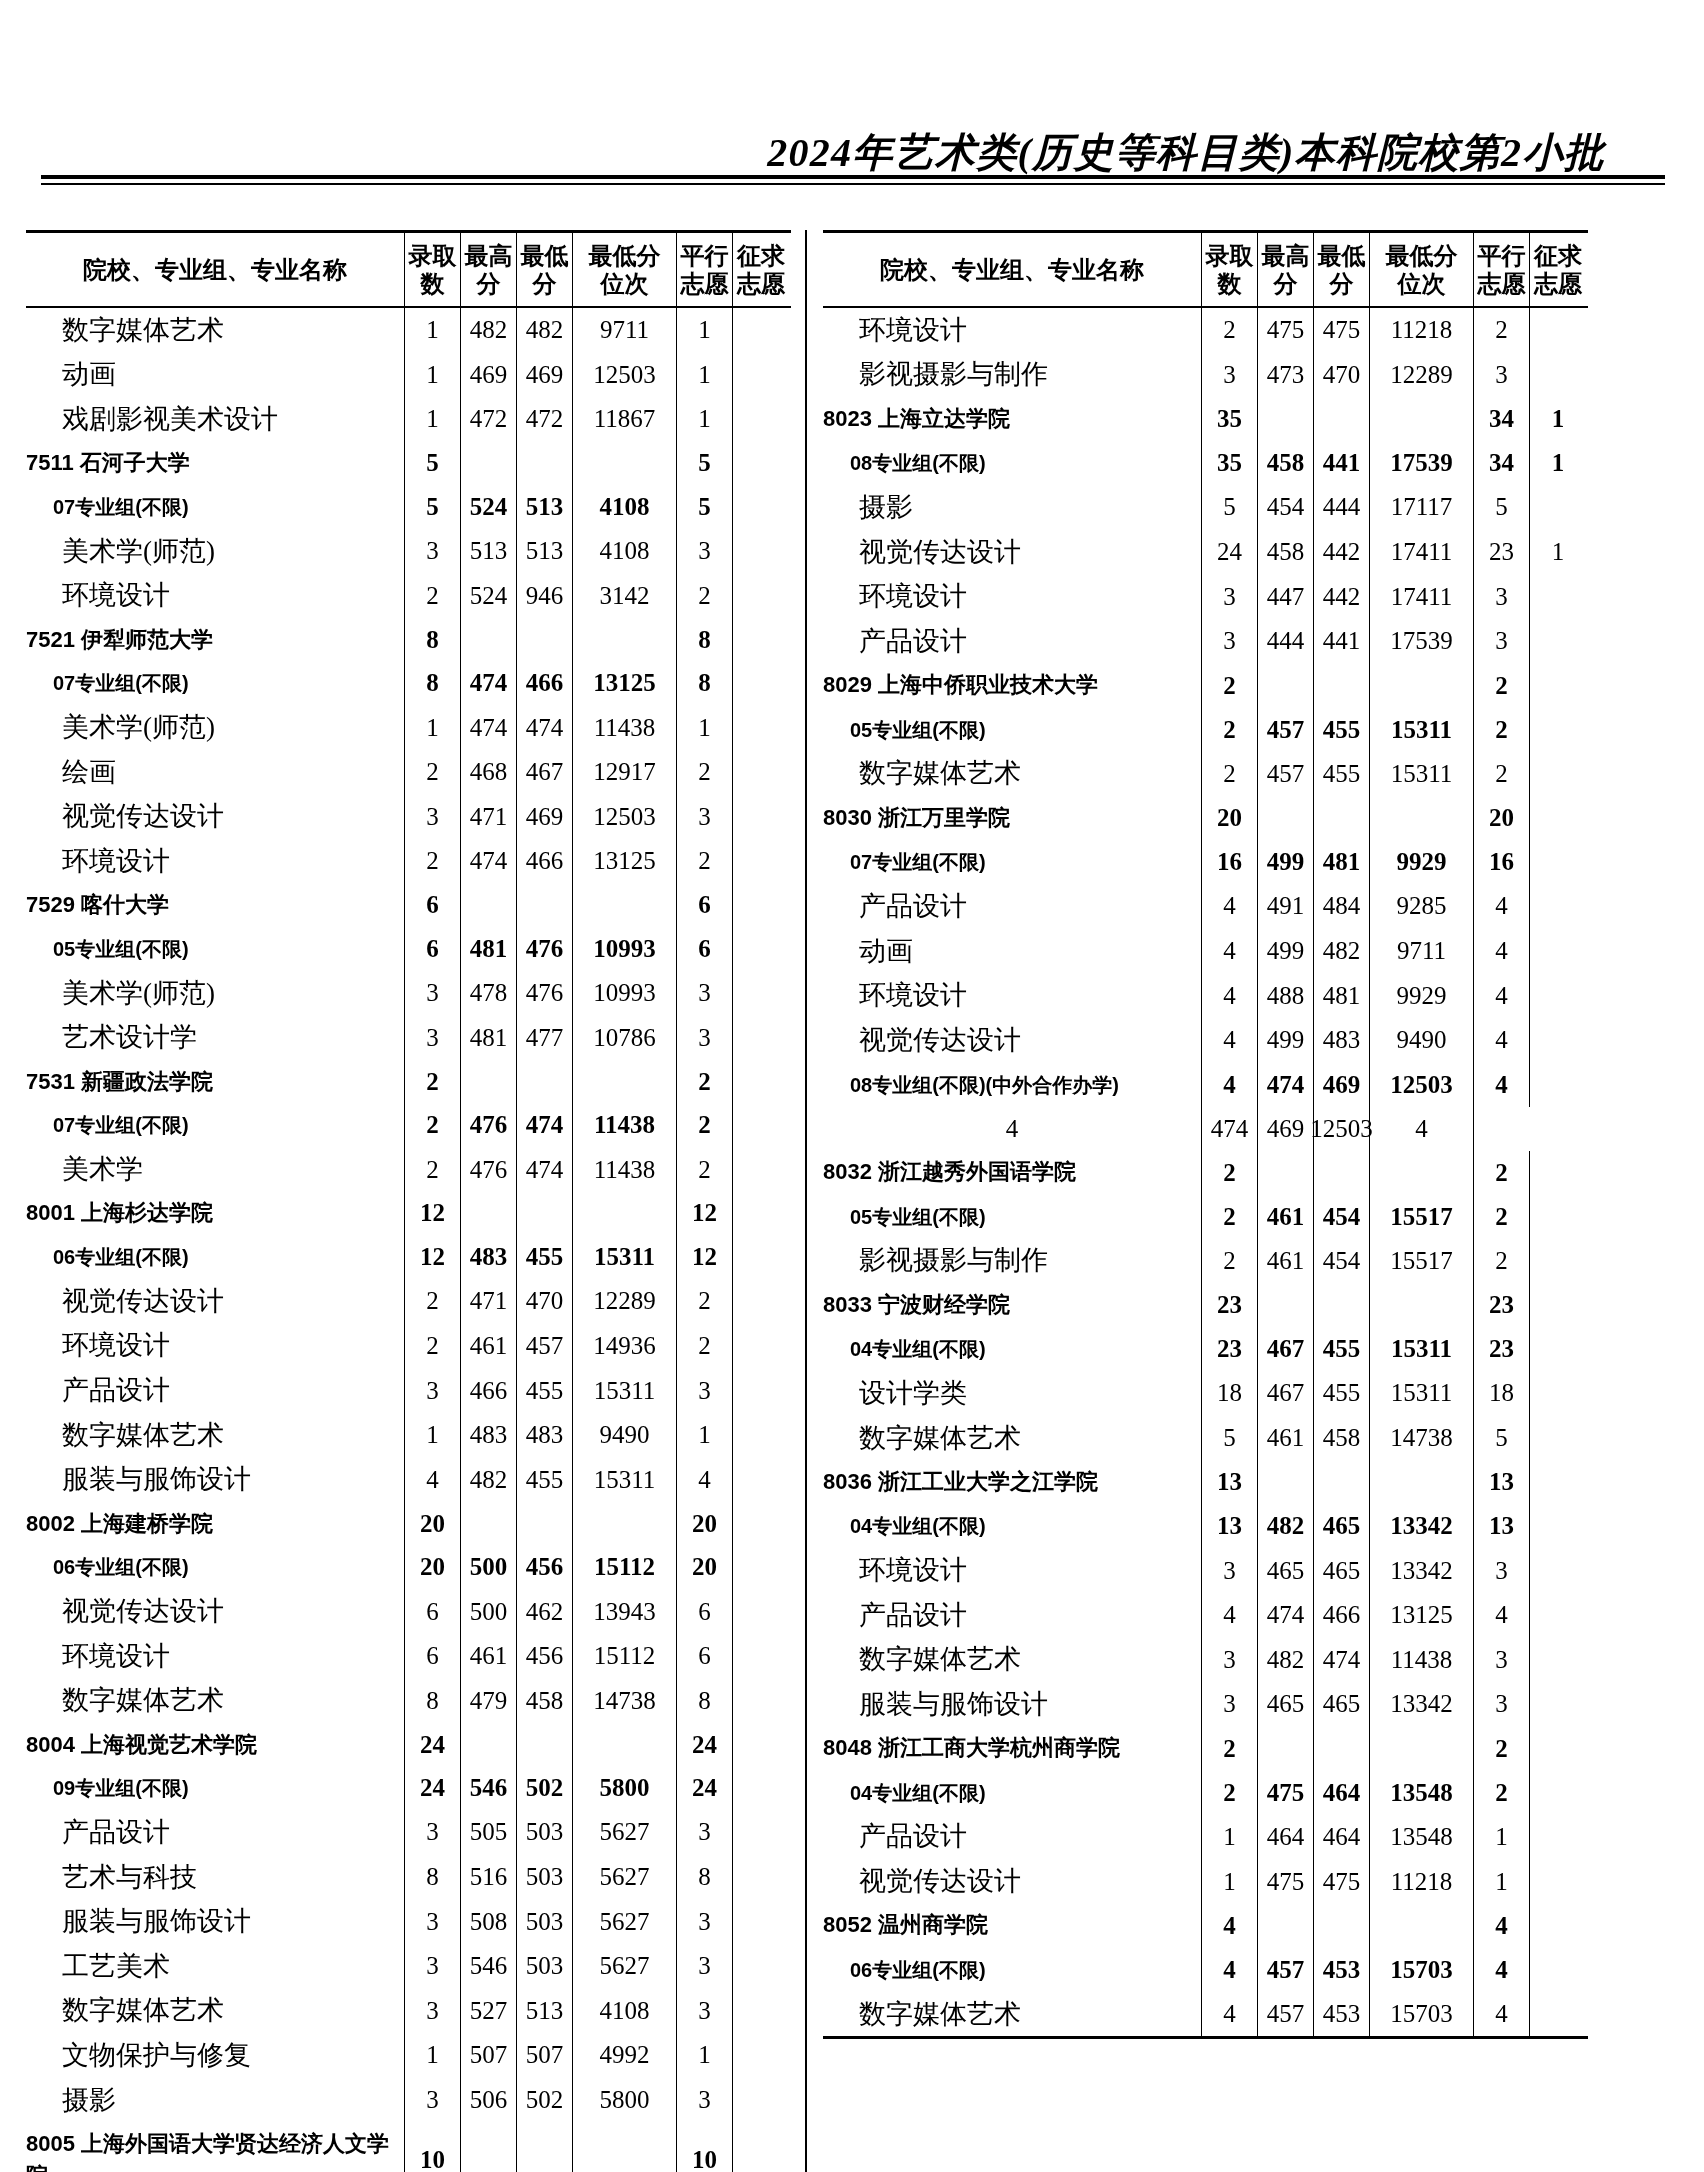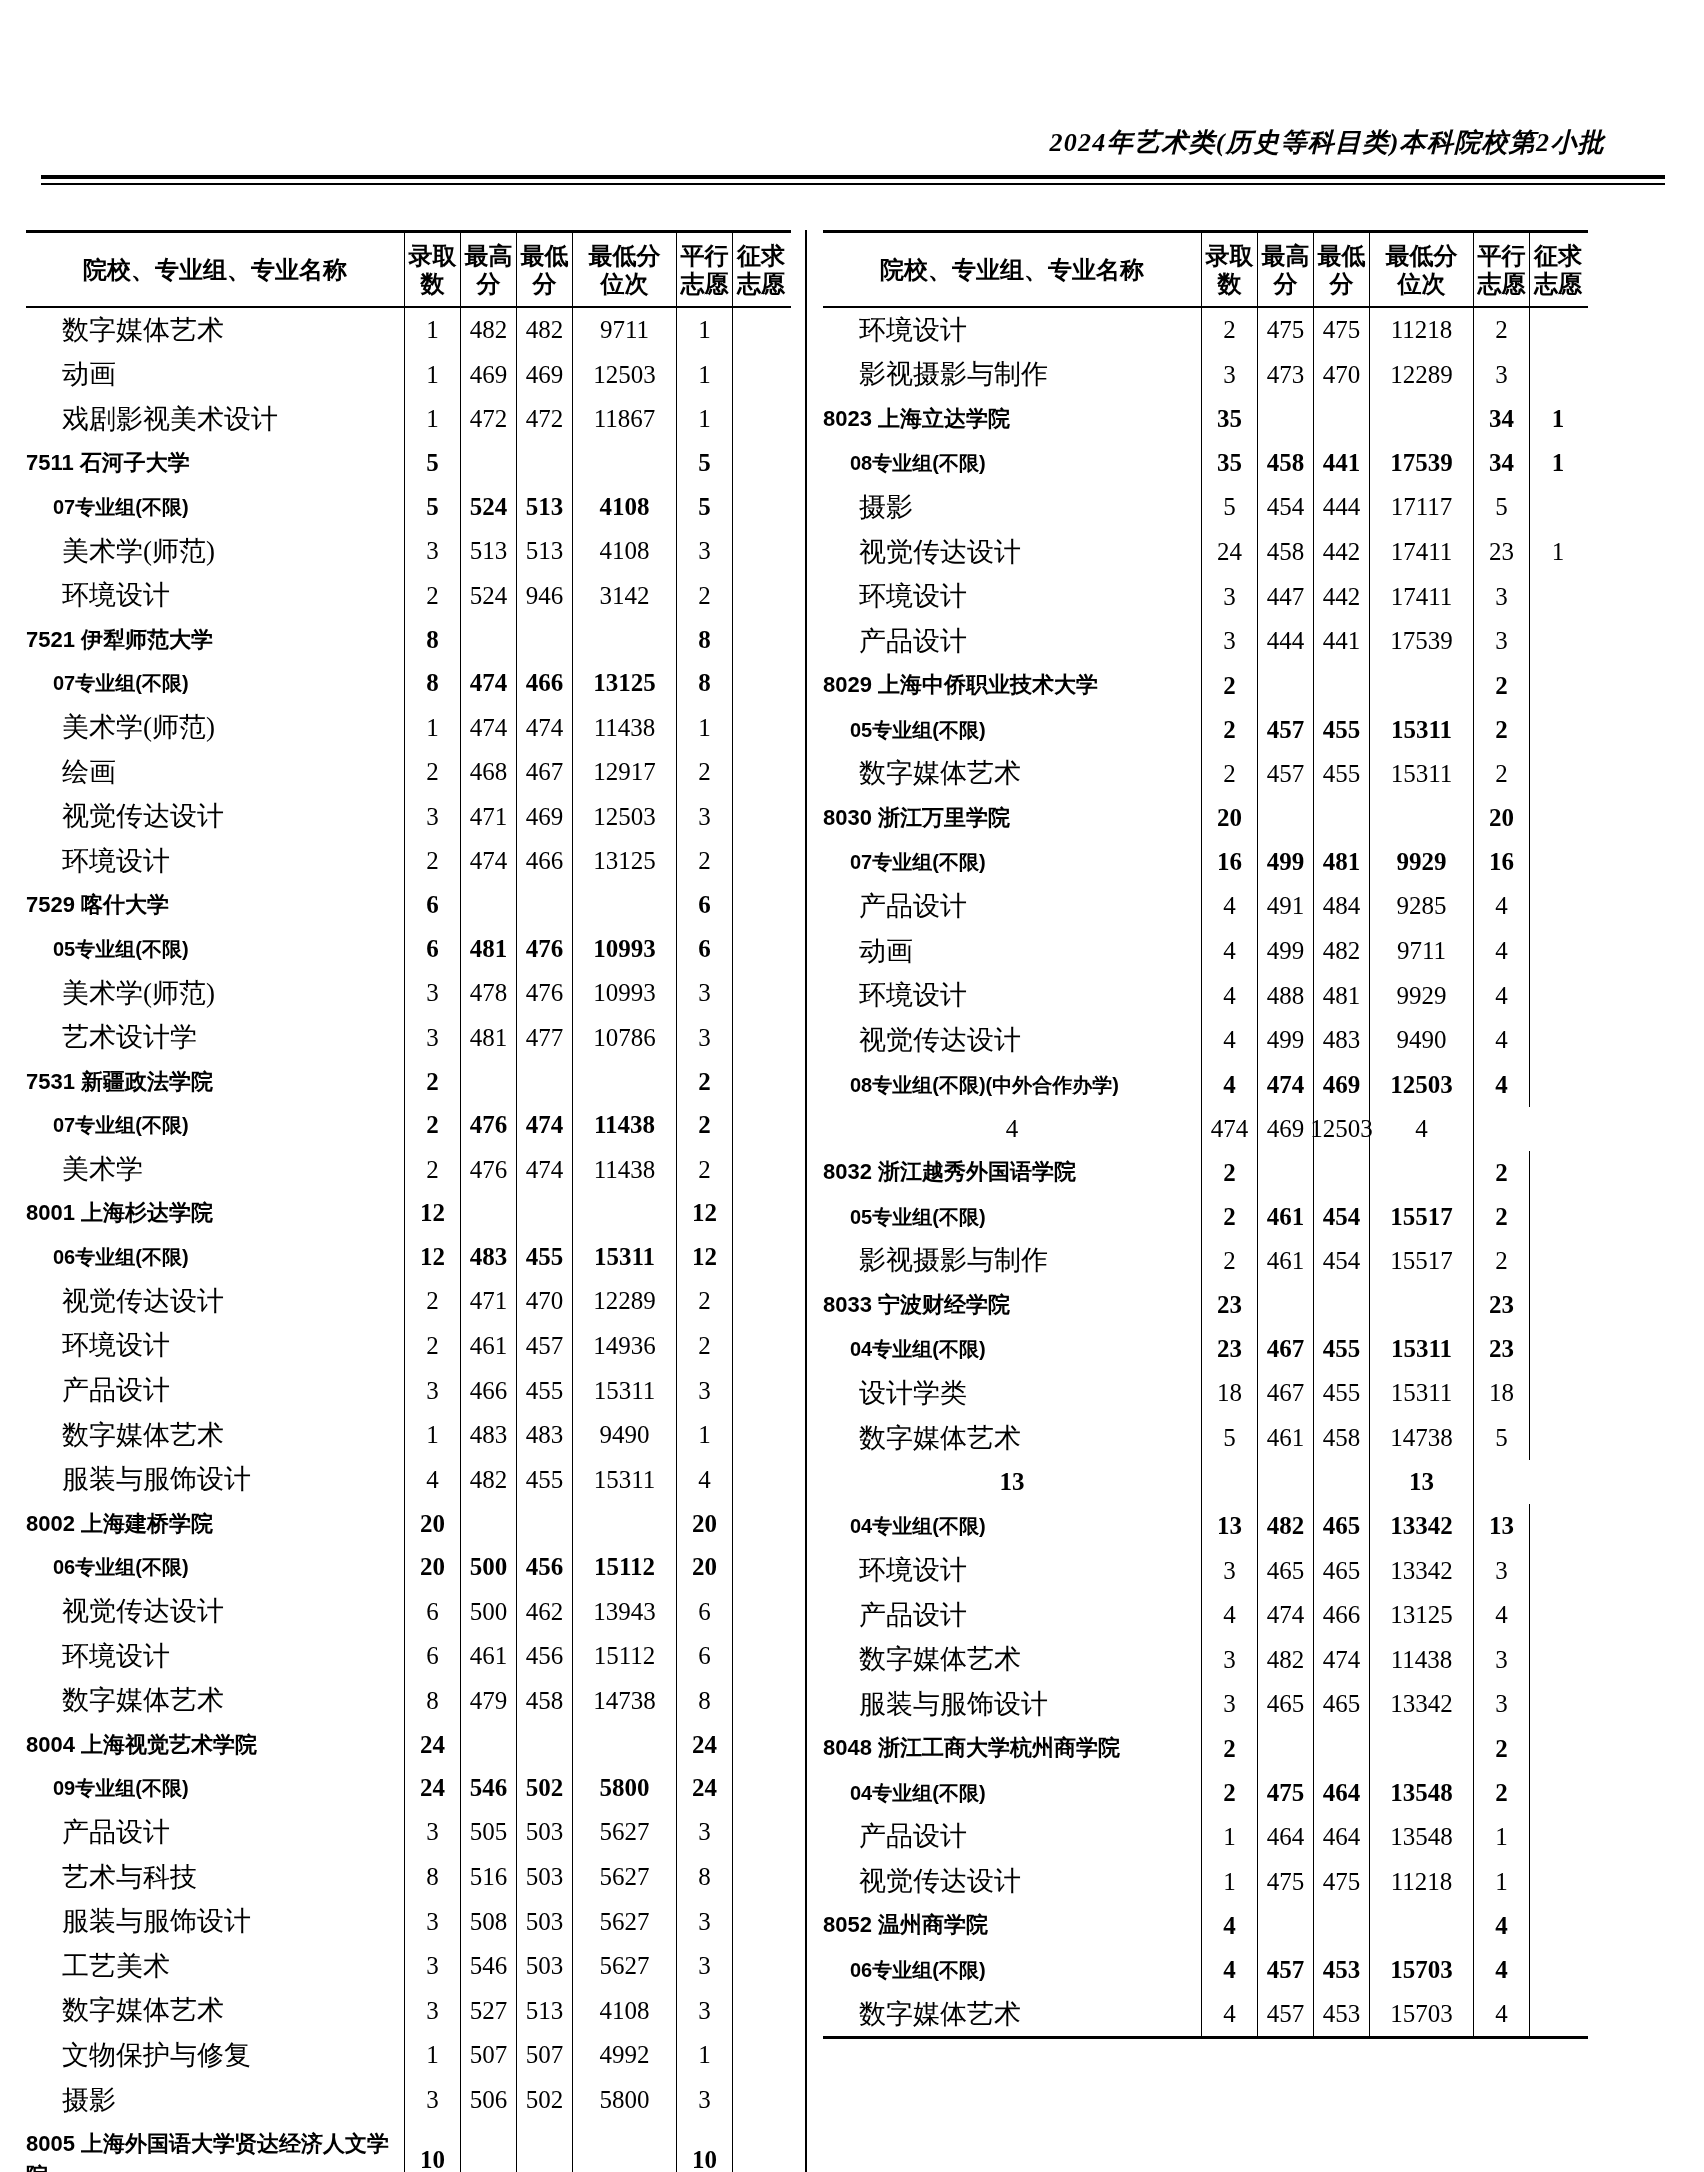--- a/index.html
+++ b/index.html
@@ -7,21 +7,21 @@
     width: 1704px; height: 2553px;
     background: #ffffff; color: #000000;
     font-family: "Liberation Serif", serif;
     position: relative; overflow: hidden;
   }
   .page { position: absolute; inset: 0; }
 
   
   .page-title {
     position: absolute; top: 125px; right: 99px;
-    font-size: 26px; font-weight: bold; font-style: italic;
+    font-size: 40px; font-weight: bold; font-style: italic;
     letter-spacing: 1.3px; white-space: nowrap;
     font-family: "Liberation Serif", serif;
   }
   .rule { position: absolute; left: 41px; width: 1624px; background: #000; }
   .rule-a { top: 175px; height: 3.9px; }
   .rule-b { top: 183px; height: 2.2px; }
 
   
   .tbl {
     position: absolute; top: 230px; width: 765px;
@@ -720,20 +720,21 @@
         <div class="row major">
           <div class="cell name">数字媒体艺术</div>
           <div class="cell num">5</div>
           <div class="cell num">461</div>
           <div class="cell num">458</div>
           <div class="cell num">14738</div>
           <div class="cell num">5</div>
           <div class="cell num"></div>
         </div>
         <div class="row inst">
+          <div class="cell name">8036 浙江工业大学之江学院</div>
           <div class="cell num">13</div>
           <div class="cell num"></div>
           <div class="cell num"></div>
           <div class="cell num"></div>
           <div class="cell num">13</div>
           <div class="cell num"></div>
         </div>
         <div class="row group">
           <div class="cell name">04专业组(不限)</div>
           <div class="cell num">13</div>

